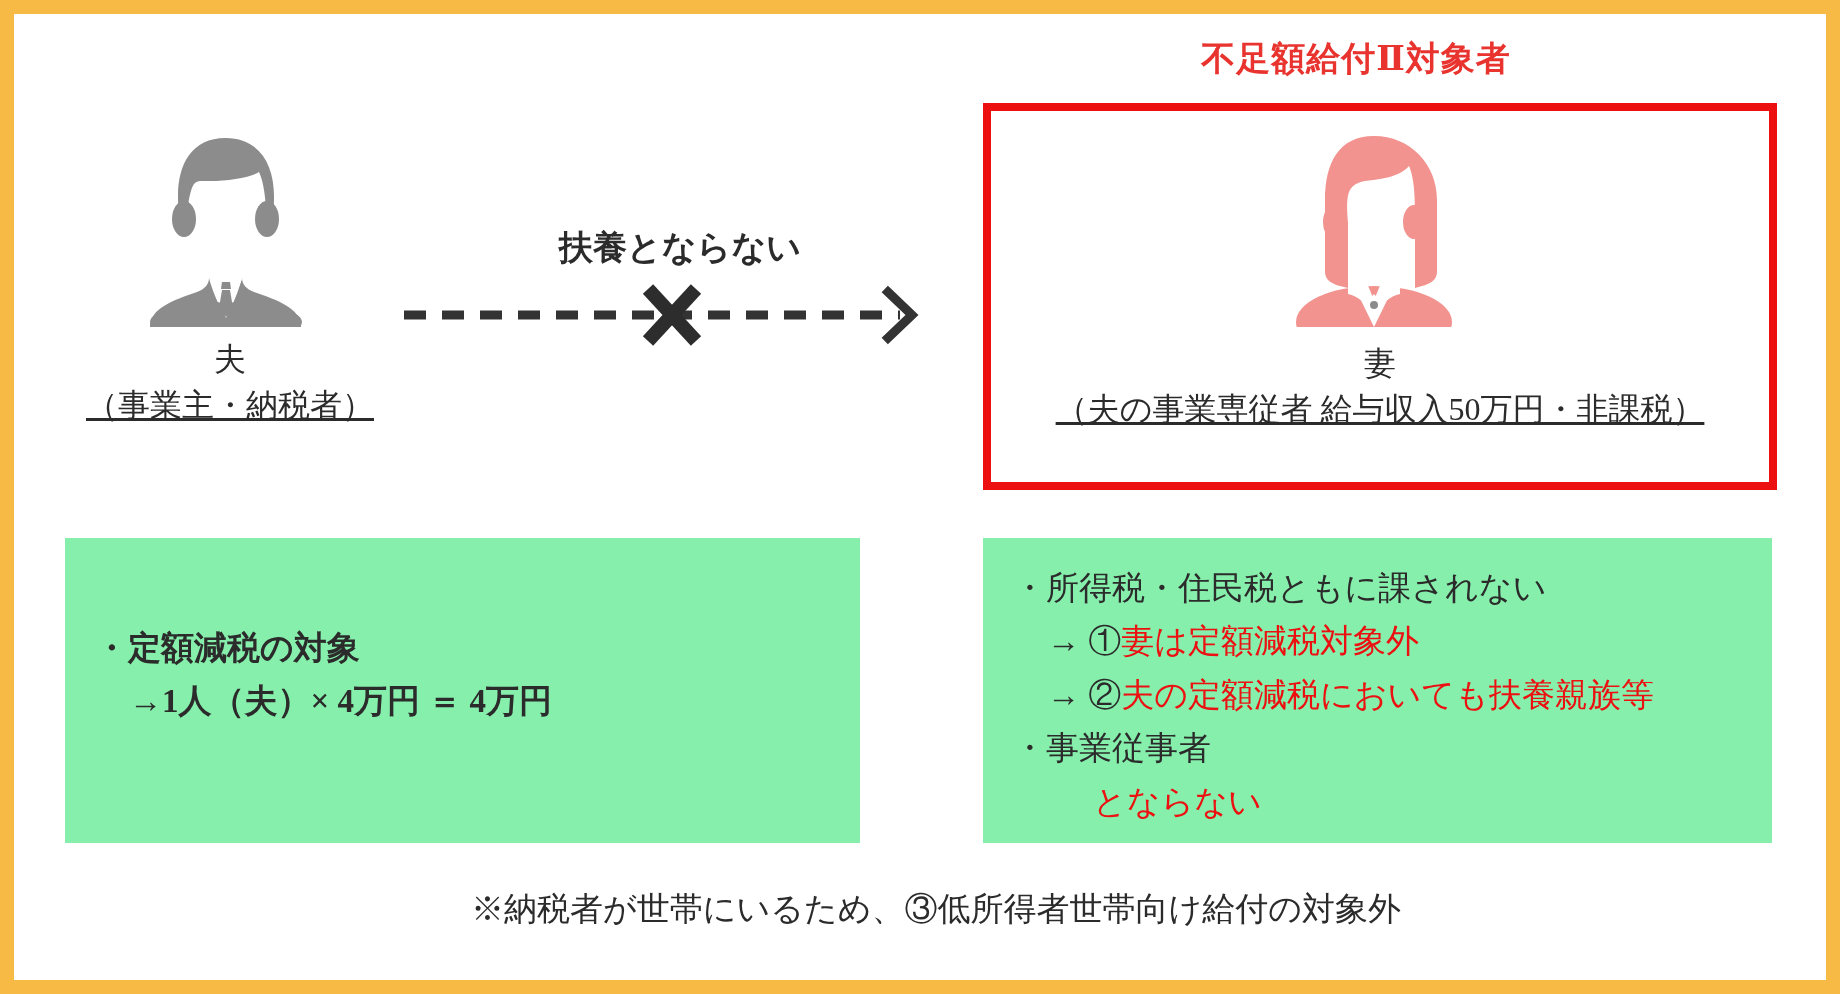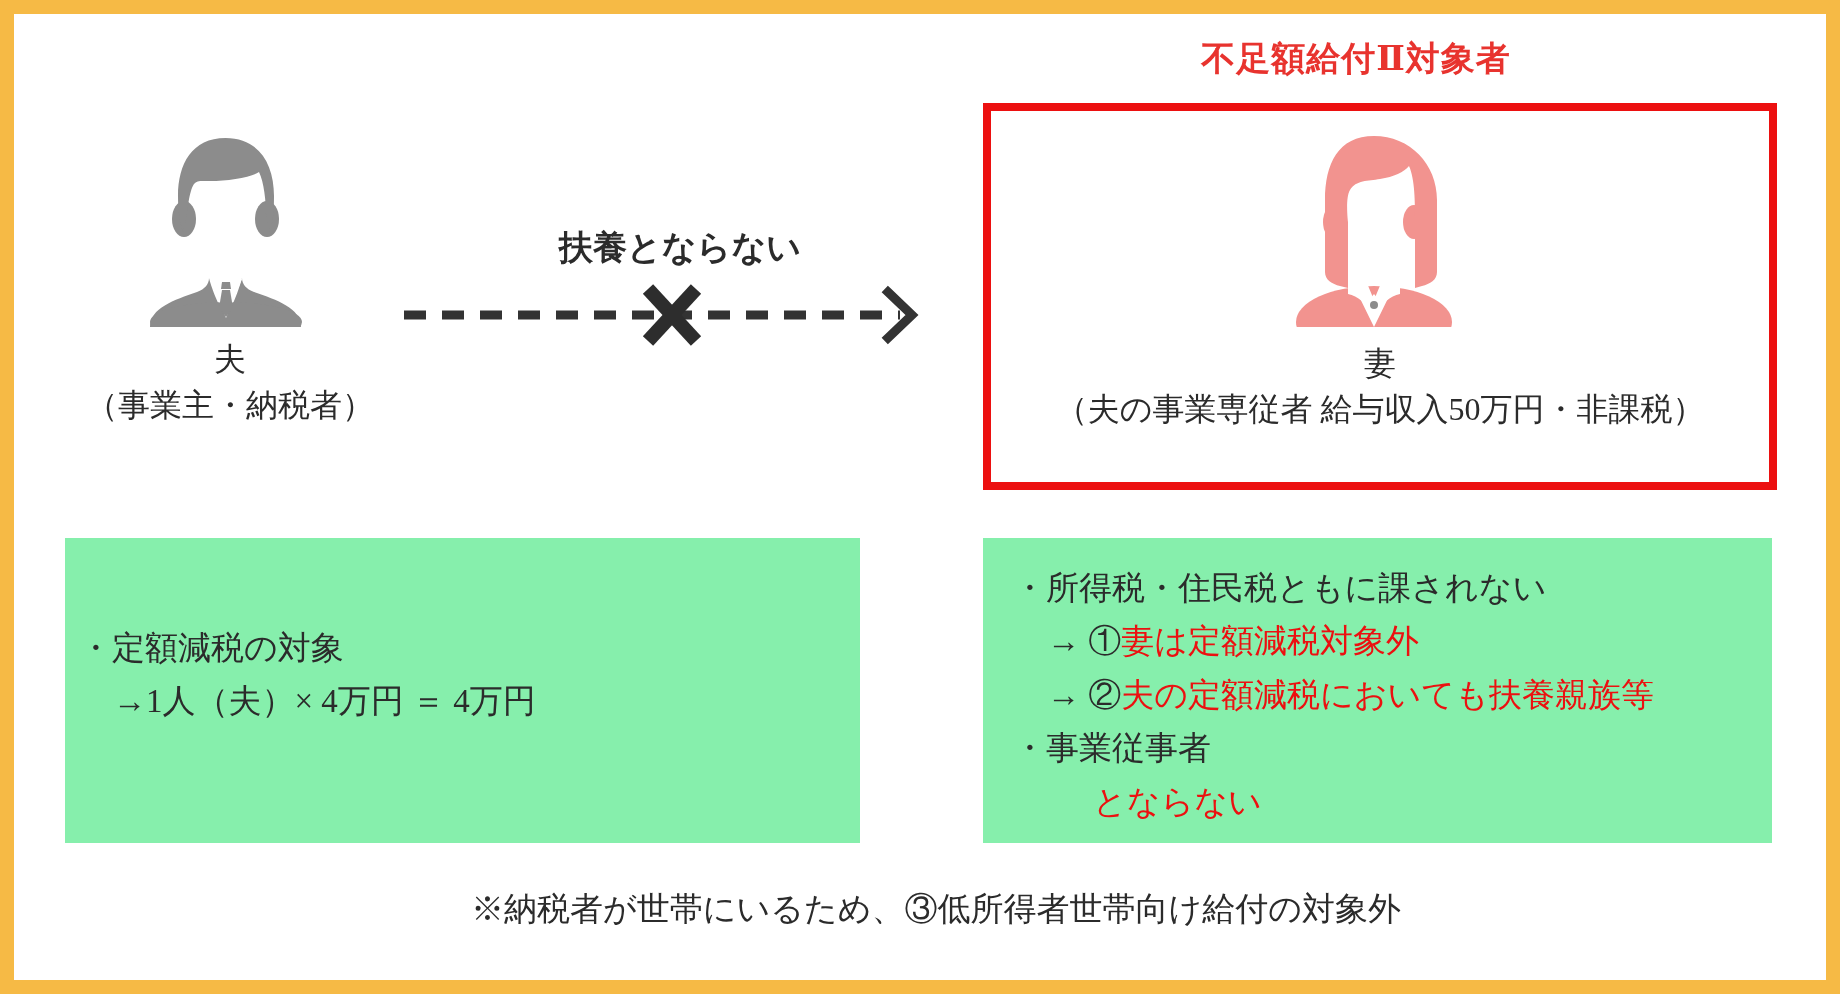--- a/index.html
+++ b/index.html
@@ -52,21 +52,21 @@
     width: 380px;
     font-size: 32px;
   }
   #wife-label {
     left: 1000px;
     top: 340px;
     width: 760px;
     font-size: 32px;
   }
   .person-name { display: block; }
-  .person-sub  { display: block; white-space: nowrap; }
+  .person-sub  { display: block; white-space: nowrap; text-decoration: underline; }
 
   
   #red-box {
     position: absolute;
     left: 983px;
     top: 103px;
     width: 794px;
     height: 387px;
     box-sizing: border-box;
     border: 8px solid #ec1010;
@@ -126,21 +126,22 @@
     width: 789px;
     height: 305px;
   }
   .note-inner {
     position: absolute;
     left: 0; top: 0;
     width: 100%;
     height: 100%;
   }
   #note-left .note-inner {
-    padding: 84px 0 0 14px;
+    padding: 84px 0 0 30px;
+    font-weight: bold;
   }
   #note-right .note-inner {
     padding: 24px 0 0 30px;
   }
   .note-line {
     font-size: 33px;
     color: #2b2b2b;
     line-height: 1.62;
     white-space: nowrap;
   }

